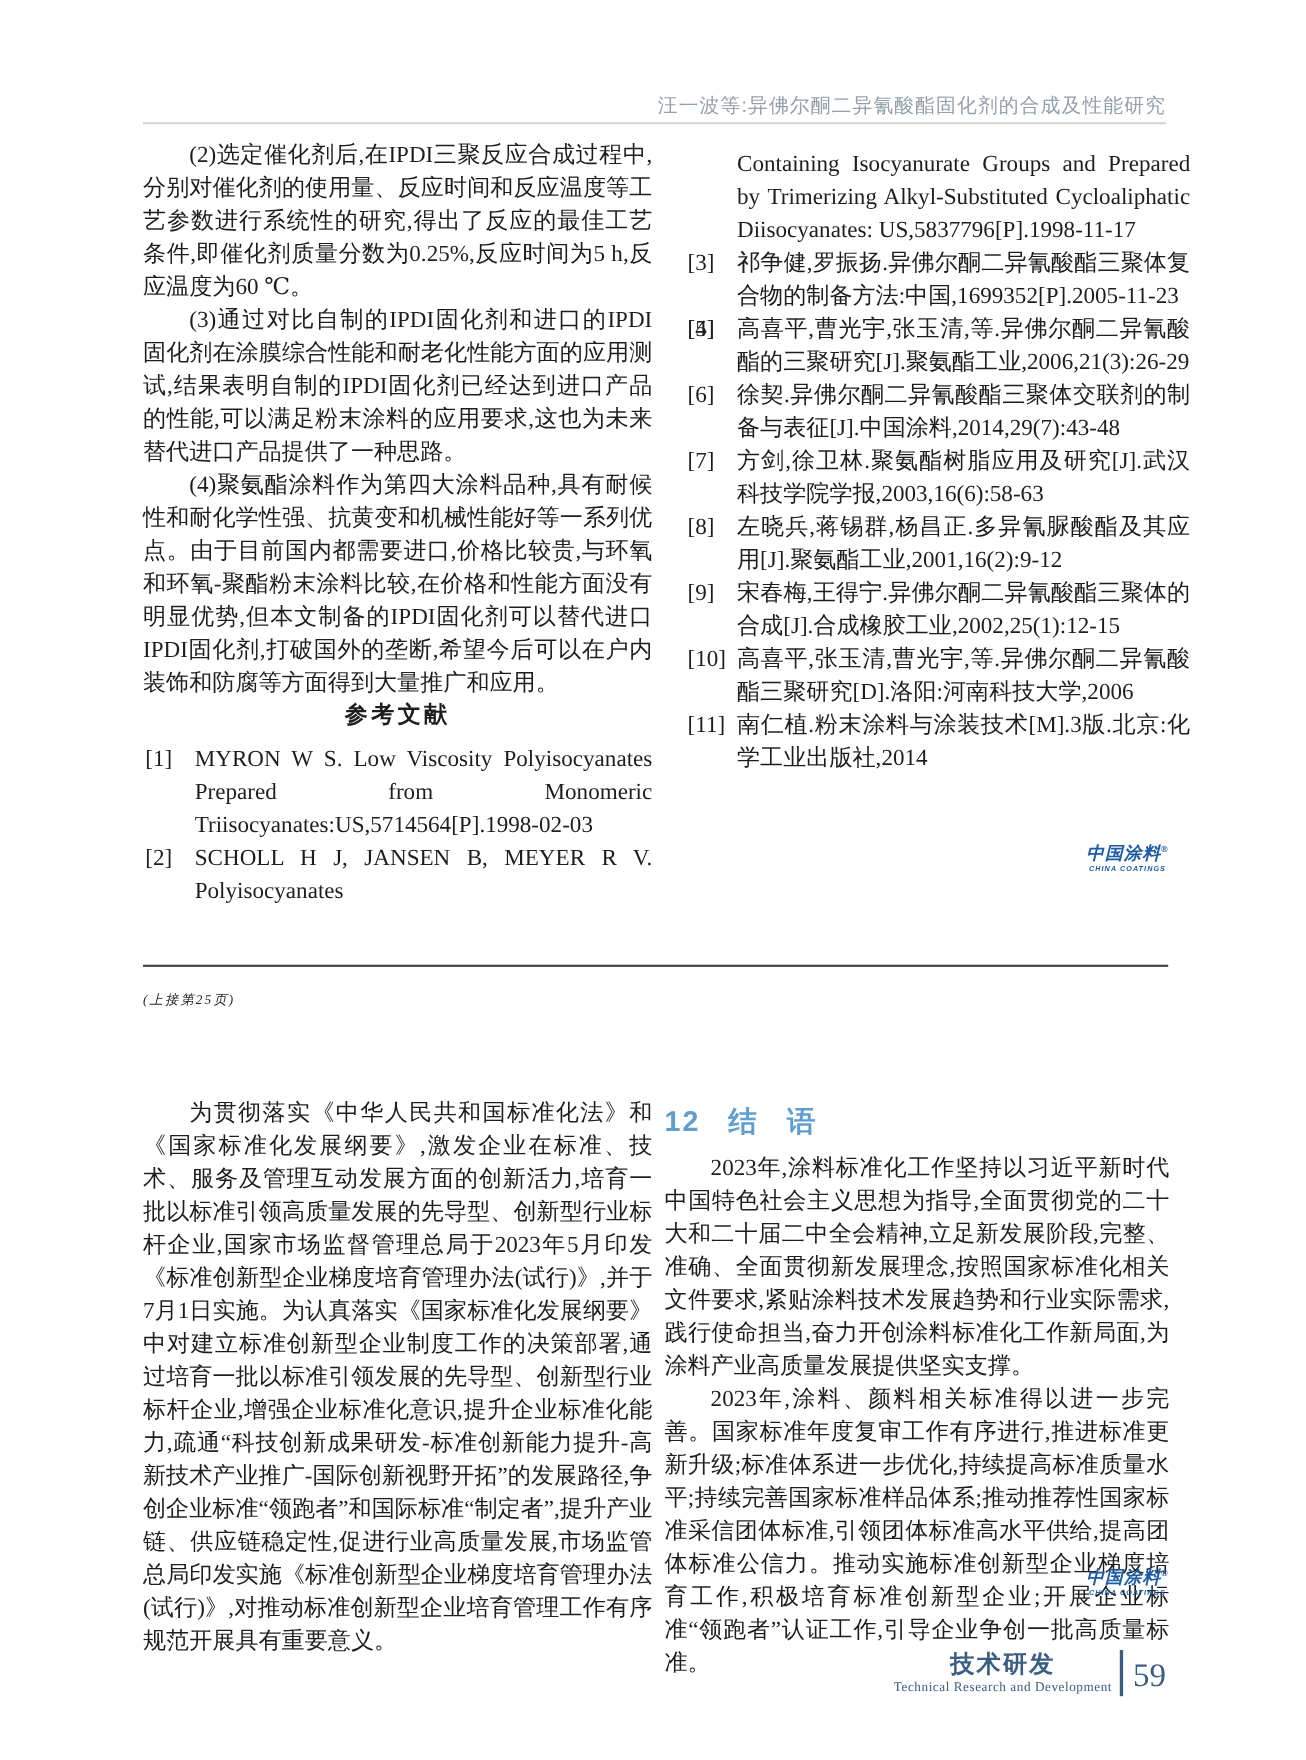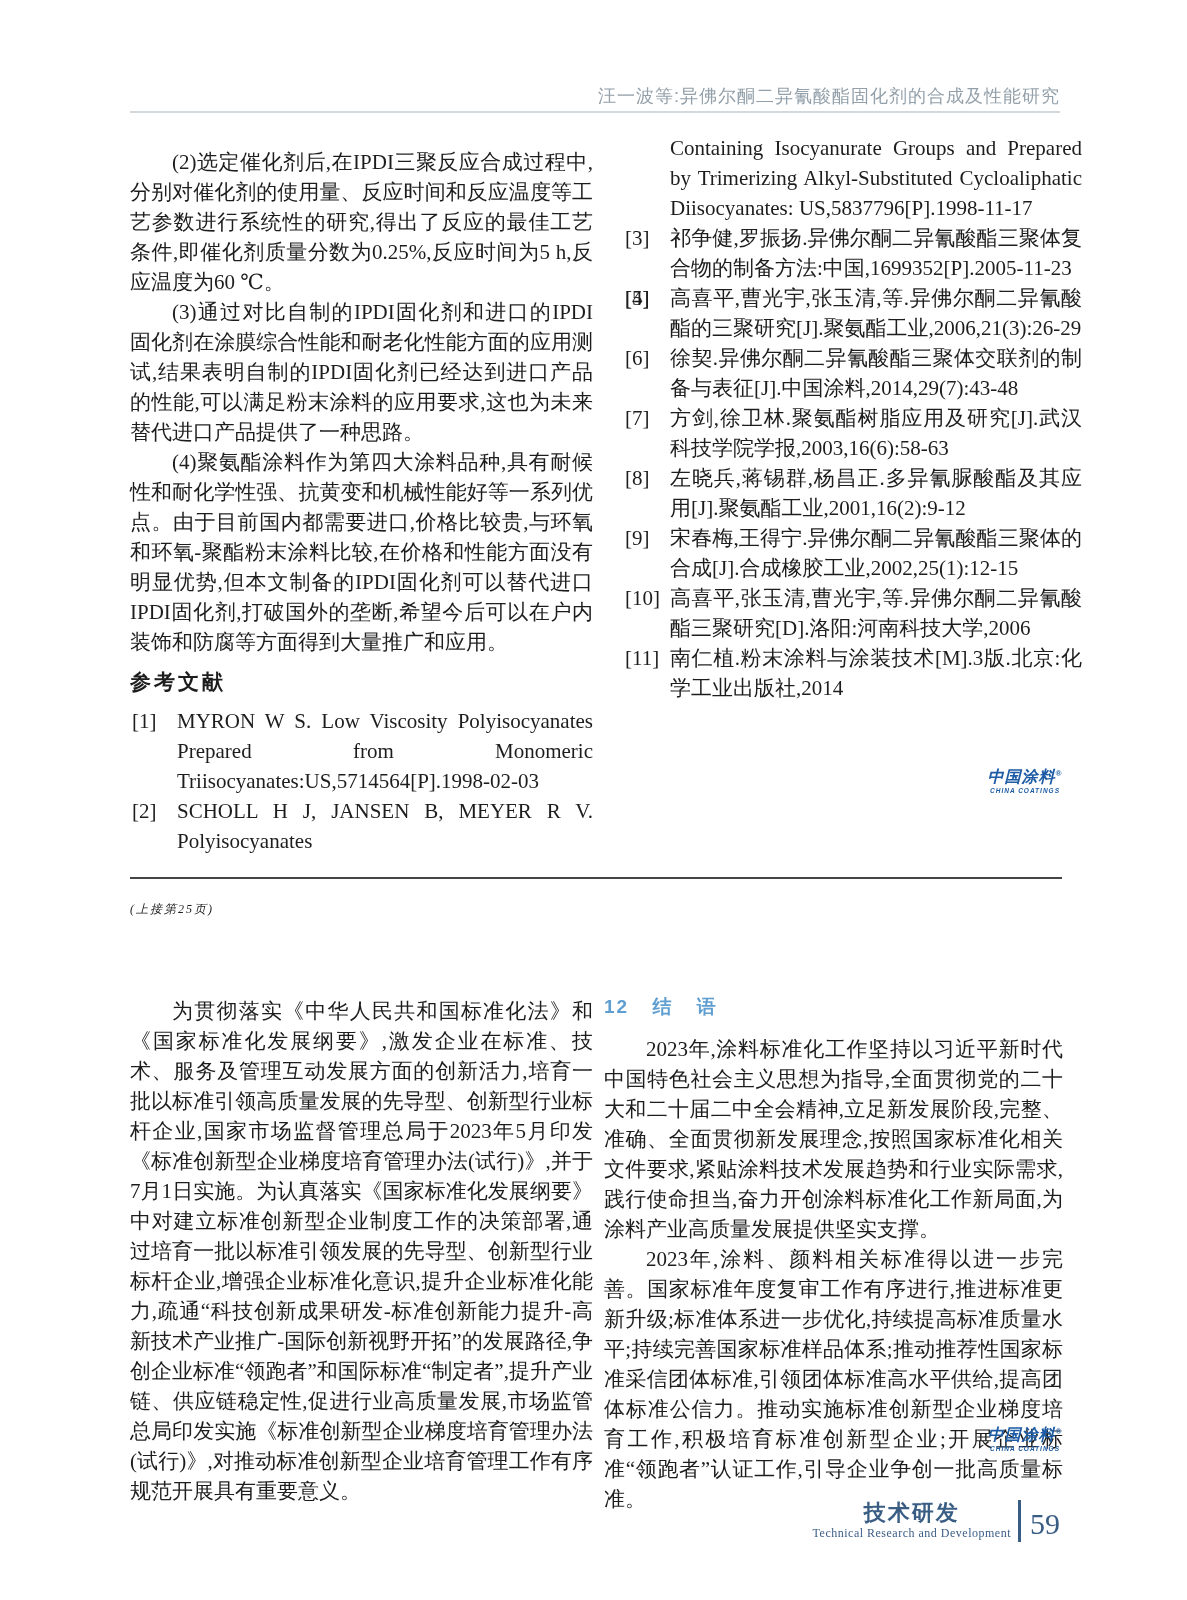--- a/index.html
+++ b/index.html
@@ -18,39 +18,40 @@
     text-align:right;
     font-family:"Liberation Sans","DejaVu Sans",sans-serif;
     font-size:18px; letter-spacing:1px; color:#93a0aa;
   }
   .head-rule{
     position:absolute; top:111px; left:130px; width:930px;
     border-top:2px solid #d2d8db;
   }
   
   .col{ position:absolute; font-size:21px; line-height:30px; text-align:justify; }
-  .col-tl{ left:130px; top:147px; width:463px; }
+  .col-tl{ left:130px; top:125px; width:463px; }
   .col-tr{ left:623px; top:133px; width:459px; }
   .col-bl{ left:130px; top:996px; width:463px; }
   .col-br{ left:604px; top:986px; width:459px; }
   .body-p{ text-indent:2em; }
   
   .refs-heading{
+    text-align:center;
     font-family:"Liberation Sans","DejaVu Sans",sans-serif;
     font-size:21px; font-weight:bold; letter-spacing:3px;
-    margin:10px 0 9px 0;
+    margin:0 0 9px 0;
   }
   .ref{ position:relative; padding-left:47px; }
   .ref-num{ position:absolute; left:2px; top:0; }
   
   .sec-heading{
     font-family:"Liberation Sans","DejaVu Sans",sans-serif;
-    font-size:19px; font-weight:bold; color:#5f9ed1;
+    font-size:26px; font-weight:bold; color:#5f9ed1;
     word-spacing:16px; letter-spacing:2px;
-    margin:4px 0 10px 0; line-height:34px;
+    margin:16px 0 10px 0; line-height:34px;
   }
   
   .continued-note{
     position:absolute; left:130px; top:901px;
     font-size:12px; font-style:italic; letter-spacing:2px;
   }
   .mid-rule{
     position:absolute; left:130px; top:877px; width:932px;
     border-top:2px solid #454545;
   }

